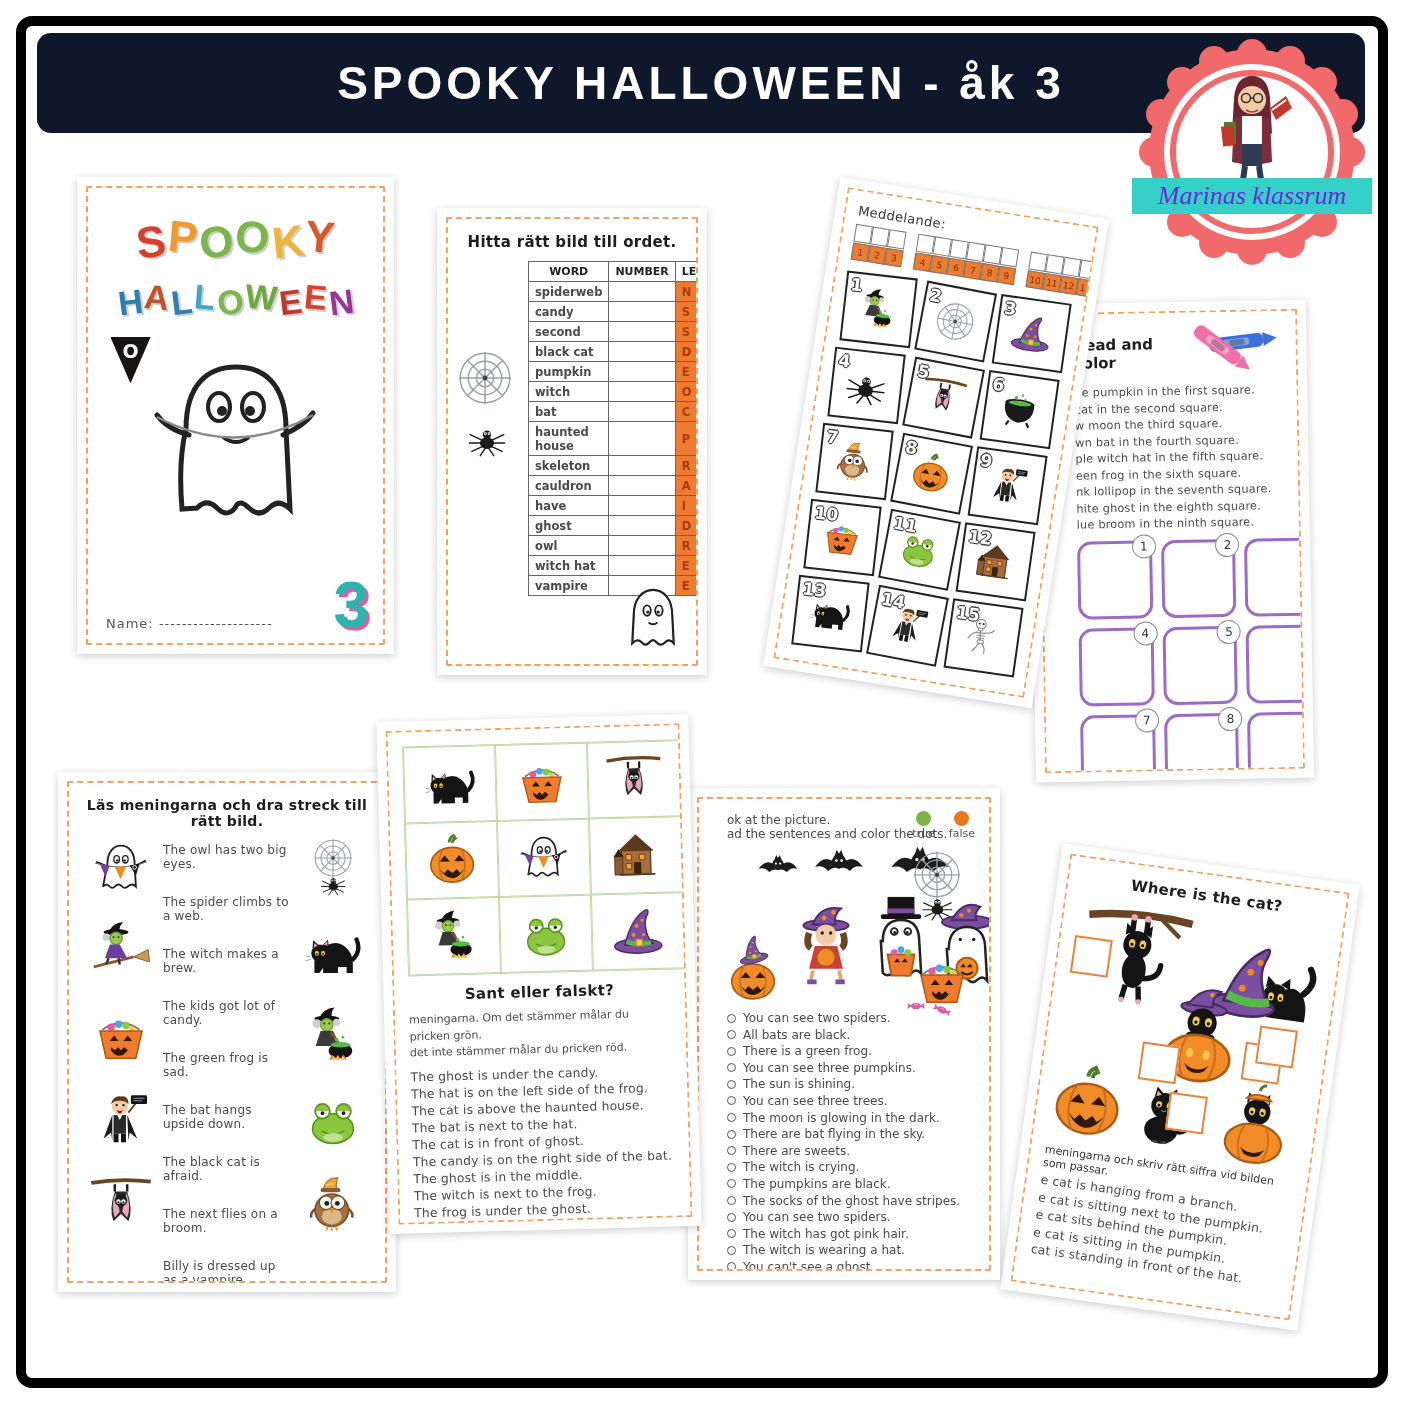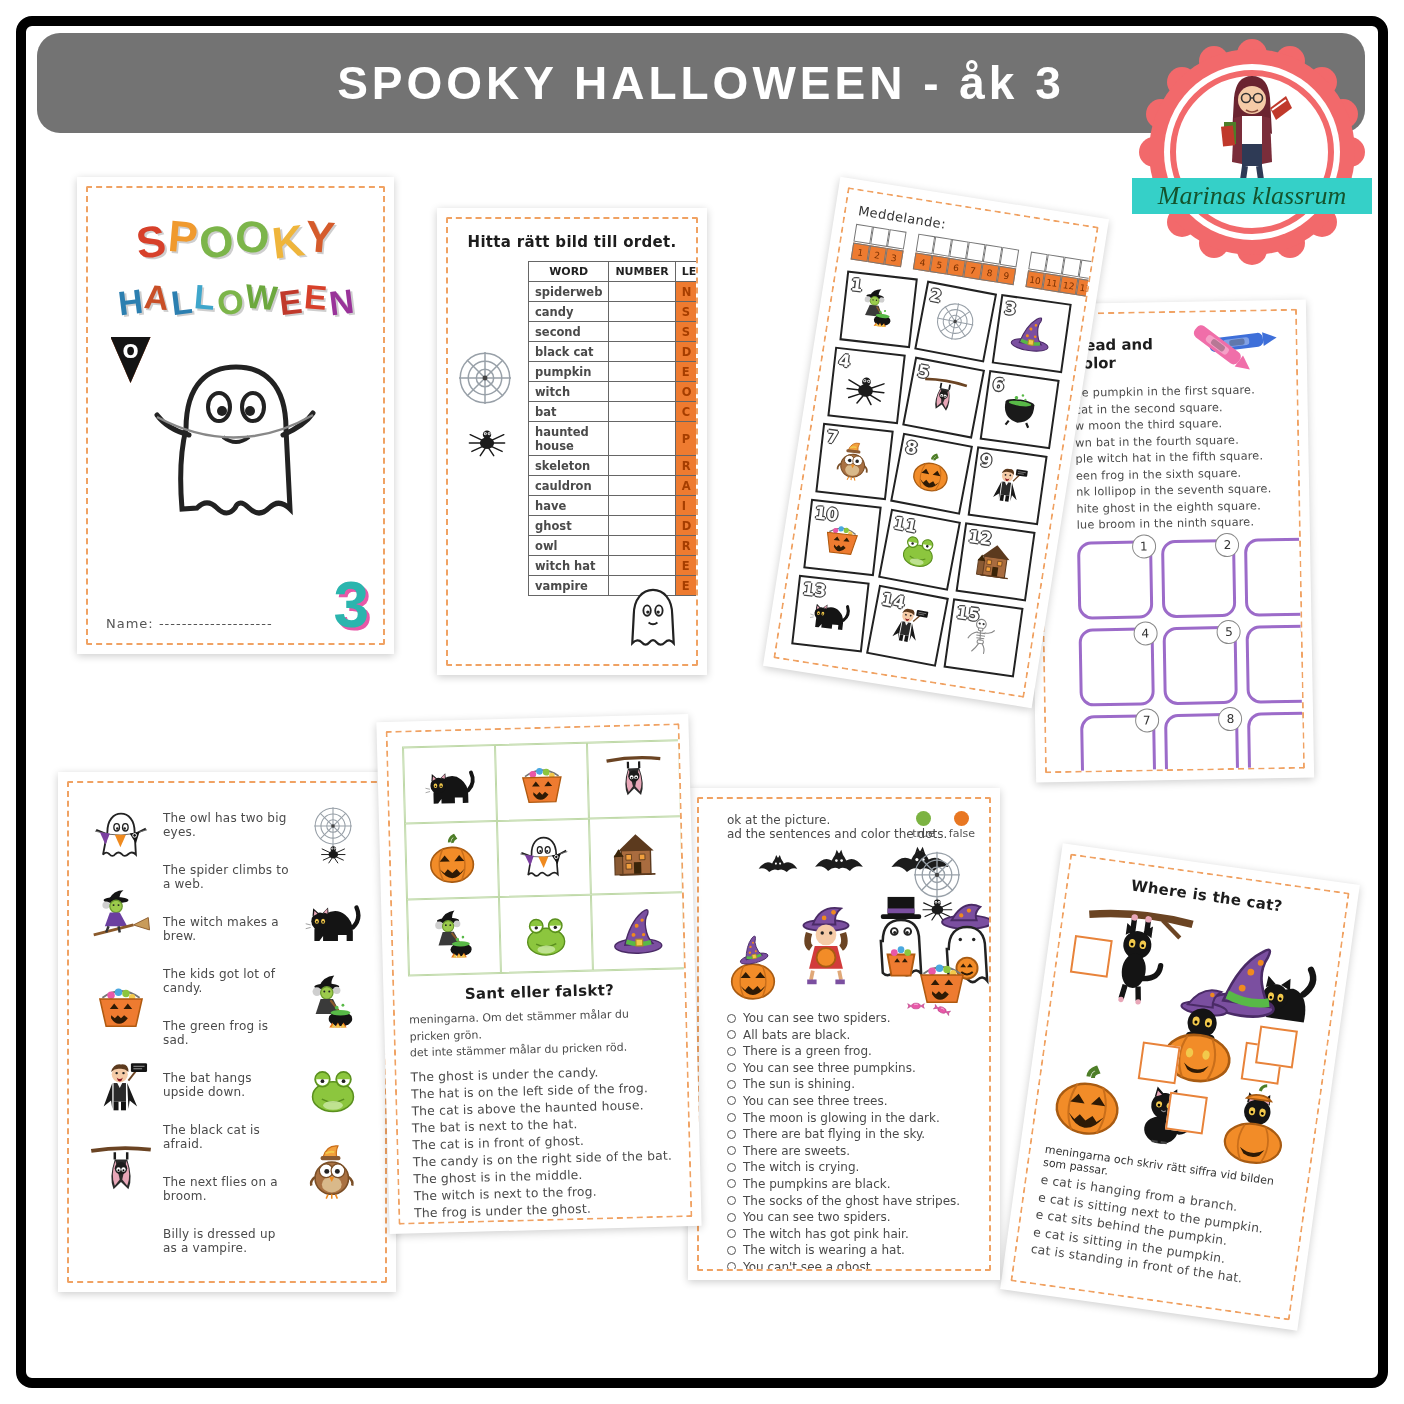--- a/index.html
+++ b/index.html
@@ -1,28 +1,28 @@
 <!DOCTYPE html>
 <html><head>
 <meta charset="utf-8">
 <style>
   html,body{margin:0;padding:0;background:#fff;}
   .canvas{position:relative;width:1404px;height:1404px;background:#fff;overflow:hidden;
           font-family:"DejaVu Sans",sans-serif;}
   .frame{position:absolute;inset:16px;border:10px solid #000;border-radius:16px;pointer-events:none;z-index:40;}
   
-  .banner{position:absolute;left:37px;top:33px;width:1328px;height:100px;background:#737373;border-radius:23px;
+  .banner{position:absolute;left:37px;top:33px;width:1328px;height:100px;background:#0f172a;border-radius:14px;
           display:flex;align-items:center;justify-content:center;z-index:1;}
   .banner span{color:#fff;font-size:46px;font-weight:700;letter-spacing:4px;font-family:"Liberation Sans",sans-serif;}
   
   .logo{position:absolute;left:1138px;top:38px;width:228px;height:228px;z-index:10;}
   .logo svg{position:absolute;inset:0;}
   .ribbon{position:absolute;left:-6px;top:140px;width:240px;height:36px;background:#35D0C8;z-index:3;
           display:flex;align-items:center;justify-content:center;}
-  .ribbon span{font-family:"Liberation Serif",serif;font-style:italic;font-size:26px;color:#14532d;}
+  .ribbon span{font-family:"Liberation Serif",serif;font-style:italic;font-size:26px;color:#6d28d9;}
   
   .page{position:absolute;background:#fff;box-shadow:0 2px 8px rgba(0,0,0,.20);}
   .inner{position:absolute;inset:9px;border:2px dashed #F0A263;border-radius:2px;overflow:hidden;}
   .pad{position:absolute;inset:0;padding:14px 16px;}
   .wtitle{font-weight:700;color:#1d1d1d;text-align:center;font-size:15px;letter-spacing:.3px;}
   .line{color:#4a4a4a;font-size:12.5px;margin:0 0 4px 0;letter-spacing:.2px;}
   .ic{display:block;}
   
   #p-cover{left:77px;top:177px;width:317px;height:477px;z-index:2;}
   .big-word{display:flex;justify-content:center;gap:2px;margin-top:16px;}
@@ -926,20 +926,21 @@
               <span class="rc-badge">9</span>
             </div>
           </div>
     </div>
       </div>
   </div>
 
   <div class="page" id="p-match">
     <div class="inner">
         <div class="pad">
+      <div class="wtitle" style="font-size:14px">Läs meningarna och dra streck till rätt bild.</div>
       <div class="match-body">
         <div class="mcol">
               <div style="width: 62px; height: 62px; display: block;">
                 <svg class="ic" style="width:100%;height:100%" viewBox="0 0 100 100">
                   <use href="#i-ghost-boo"></use>
                 </svg>
               </div>
               <div style="width: 62px; height: 62px; display: block;">
                 <svg class="ic" style="width:100%;height:100%" viewBox="0 0 100 100">
                   <use href="#i-witch-broom"></use>

